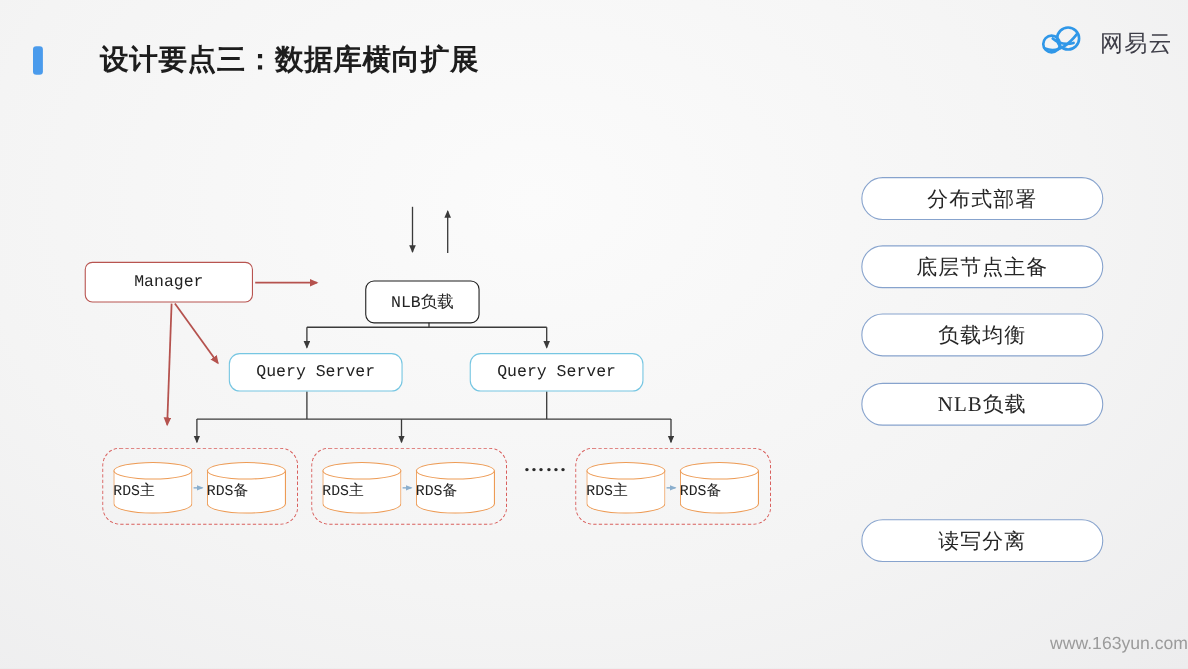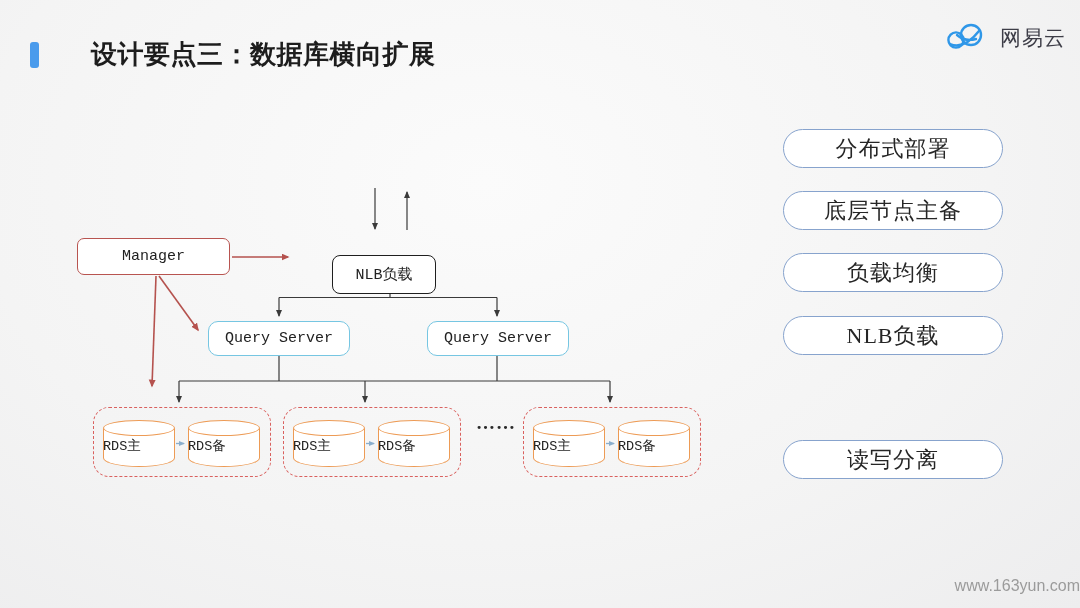--- a/index.html
+++ b/index.html
@@ -14,35 +14,35 @@
   .logo{position:absolute;right:14px;top:18px;display:flex;align-items:center;gap:11px;}
   .logo-text{font-size:21px;color:#3d3d47;font-weight:500;letter-spacing:1px;}
   
   #wires{position:absolute;left:0;top:0;pointer-events:none;}
   
   .node{position:absolute;background:#fff;box-sizing:border-box;display:flex;align-items:center;justify-content:center;color:#222;}
   .mono{font-family:"Liberation Mono","DejaVu Sans Mono",monospace;text-align:right;}
   #app-node{left:338px;top:129px;width:97px;height:54px;border:2px solid #b85450;border-radius:10px;font-size:17px;font-weight:700;color:#101010;}
   #manager-node{left:77px;top:238px;width:153px;height:37px;border:1.5px solid #b85450;border-radius:7px;font-size:15px;}
   #nlb-node{left:332px;top:255px;width:104px;height:39px;border:1.7px solid #1f1f1f;border-radius:8px;font-size:15px;}
-  .qs-node{top:321px;width:142px;height:35px;border:1.5px solid #76c6e2;border-radius:10px;font-size:15px;}
+  .qs-node{top:321px;width:158px;height:35px;border:1.5px solid #76c6e2;border-radius:10px;font-size:15px;}
   #qs1{left:208px;} #qs2{left:427px;}
   
   .rds-group{position:absolute;top:407px;width:178px;height:70px;border:1.6px dashed #d9605e;border-radius:16px;box-sizing:border-box;}
   #group1{left:93px;} #group2{left:283px;} #group3{left:523px;}
   .cylinder{position:absolute;top:420px;width:72px;height:47px;}
   .cyl-top{position:absolute;left:0;right:0;top:0;height:16px;border:1.5px solid #ed9b55;border-radius:50%;background:#fff;box-sizing:border-box;z-index:2;}
   .cyl-body{position:absolute;left:0;right:0;top:8px;bottom:0;border:1.5px solid #ed9b55;border-top:none;border-radius:0 0 36px 36px / 0 0 9px 9px;background:#fff;box-sizing:border-box;z-index:1;}
   .cyl-label{position:absolute;left:0;right:0;top:17px;z-index:3;font-family:"Liberation Mono","DejaVu Sans Mono",monospace;font-size:13.5px;color:#222;}
   #cyl-1a{left:103px;} #cyl-1b{left:188px;}
   #cyl-2a{left:293px;} #cyl-2b{left:378px;}
   #cyl-3a{left:533px;} #cyl-3b{left:618px;}
   .ellipsis{position:absolute;left:468px;top:412px;width:56px;text-align:center;font-size:19px;font-weight:700;color:#2a2a2a;font-family:"Liberation Serif","DejaVu Serif",serif;letter-spacing:1px;}
   
-  .pill{position:absolute;left:783px;width:220px;height:39px;border:1.4px solid #87a3cd;border-radius:20px;background:#fff;box-sizing:border-box;display:flex;align-items:center;justify-content:center;font-family:"Liberation Serif","DejaVu Serif",serif;font-size:22px;color:#262626;letter-spacing:1px;}
+  .pill{position:absolute;left:783px;width:220px;height:39px;border:1.4px solid #87a3cd;border-radius:20px;background:#fff;box-sizing:border-box;display:flex;align-items:center;justify-content:center;font-family:"Liberation Serif","DejaVu Serif",serif;font-size:19px;color:#262626;letter-spacing:1px;margin-top:32px;}
   #pill-0{top:129px;} #pill-1{top:191px;} #pill-2{top:253px;}
   #pill-3{top:316px;} #pill-4{top:378px;} #pill-5{top:440px;}
   
   .footer{position:absolute;left:0;right:0;top:577px;text-align:right;font-size:16px;color:#9b9b9b;}
 </style>
 </head>
 <body>
 
 <div id="slide">
 

